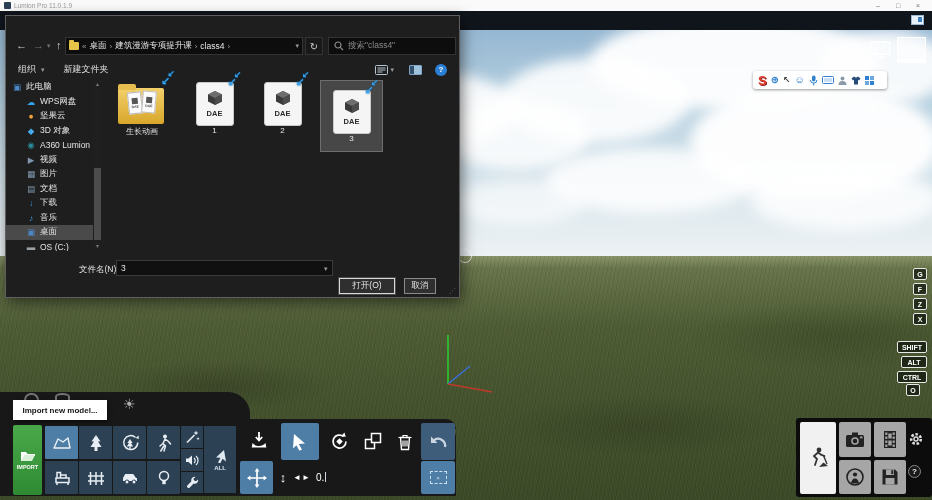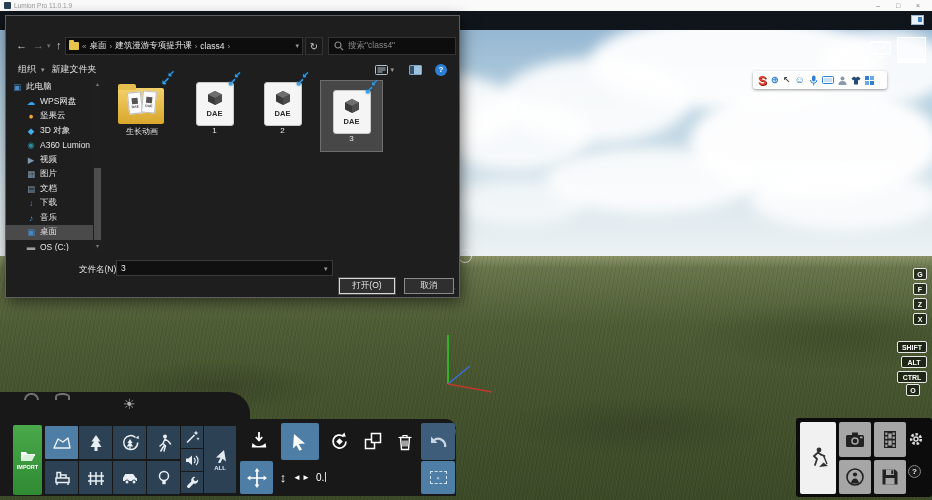--- a/index.html
+++ b/index.html
@@ -226,20 +226,21 @@
       </span>
   </div>
 
   <div class="a lpaneltop"></div>
   <div class="a mlip"></div>
   <div class="a lpanel"></div>
   <span class="ghost" style="left:24px;top:393px"></span>
   <span class="ghost" style="left:55px;top:393px;border-radius:50% 50% 0 0"></span>
   <span class="a sun">☀</span>
 
+  <div class="a tooltip">Import new model...</div>
 
   <div class="btn imp" style="left:13px;top:425px;width:29px;height:70px">
     <svg width="16" height="12">
         <path d="M1 2h5l1.5 2H15v2H6.5L4 11H1z" fill="#fff"></path>
         <path d="M1 11 4 5h11l-3 6z" fill="#d9f0d9"></path>
       </svg>
     <span>IMPORT</span>
   </div>
 
   <div class="btn cb hl" style="left:45px;top:426px">
@@ -447,21 +448,21 @@
       <svg width="10" height="10">
           <circle cx="4" cy="4" r="3" fill="none" stroke="#8a8a8a" stroke-width="1.2"></circle>
           <path d="M6.3 6.3 9 9" stroke="#8a8a8a" stroke-width="1.2"></path>
         </svg>
       <span>搜索"class4"</span>
     </div>
 
     <div class="a cmdbar">
       <span>组织</span>
       <span class="cmdcaret">▾</span>
-      <span style="margin-left:2px">新建文件夹</span>
+      <span style="margin-left:14px">新建文件夹</span>
       <span class="viewic">
         <svg width="13" height="10">
             <rect x="0.5" y="0.5" width="12" height="9" rx="1" fill="none" stroke="#b5c5d2"></rect>
             <path d="M2.5 3h8M2.5 5h8M2.5 7h5" stroke="#b5c5d2"></path>
           </svg>
         <span class="cmdcaret">▾</span>
       </span>
       <span class="panelic" style="margin-left:10px"></span>
       <span class="helpblue" style="margin-left:8px">?</span>
     </div>
@@ -576,17 +577,17 @@
         <span class="badge b1">↙</span>
         <span class="badge b2">↙</span>
       </span>
       <span>3</span>
     </div>
 
     <span class="a fnlabel" style="left:73px;top:248px">文件名(N):</span>
     <input class="fninput" style="left: 110px; top: 244px; width: 217px; height: 16px;" readonly="" value="3">
     <span class="a cmdcaret" style="left:318px;top:249px">▾</span>
     <div class="dbtn primary" style="left:333px;top:262px;width:56px;height:16px">打开(O)</div>
-    <div class="dbtn secondary" style="left:398px;top:262px;width:50px;height:16px">取消</div>
+    <div class="dbtn secondary" style="left:398px;top:262px;width:32px;height:16px">取消</div>
     <span class="grip">⋰</span>
   </div>
 
 </div>
 
 </body></html>

